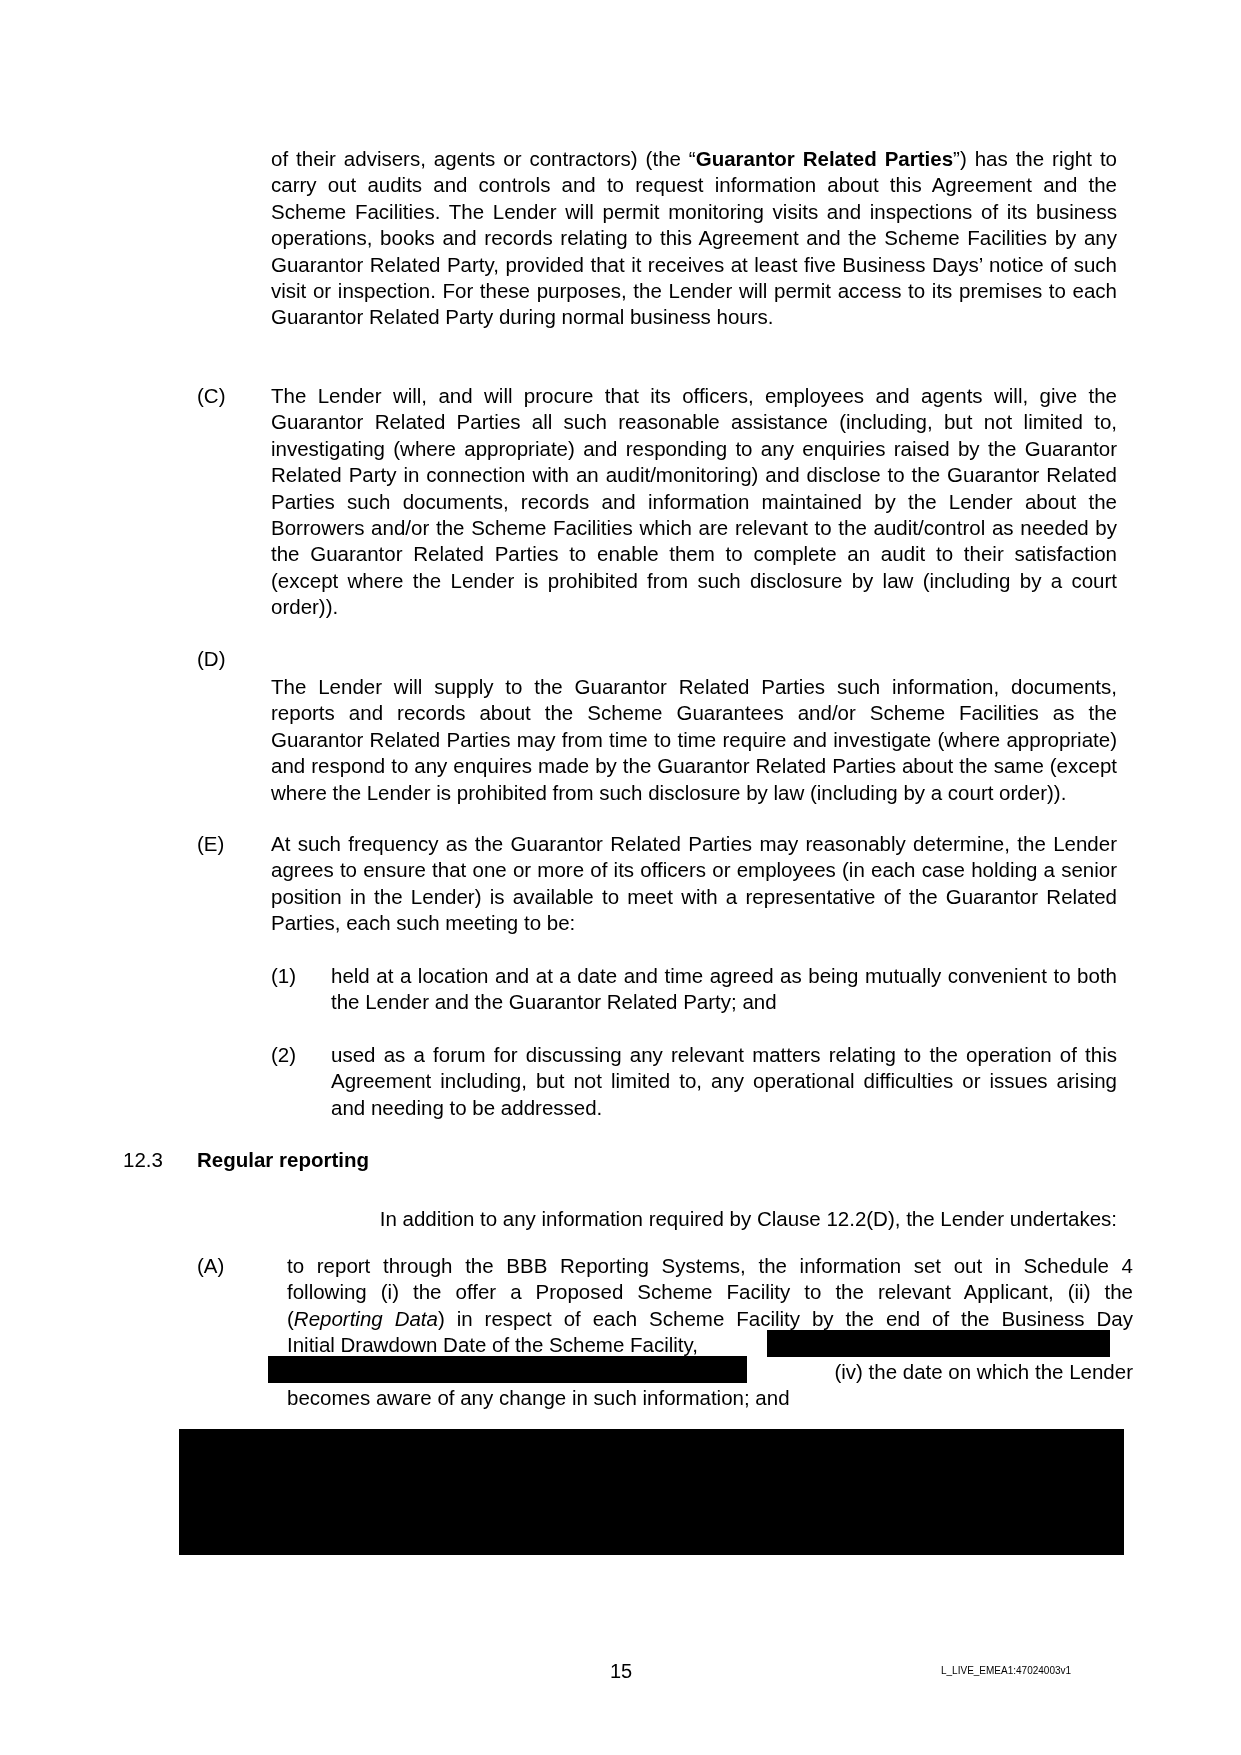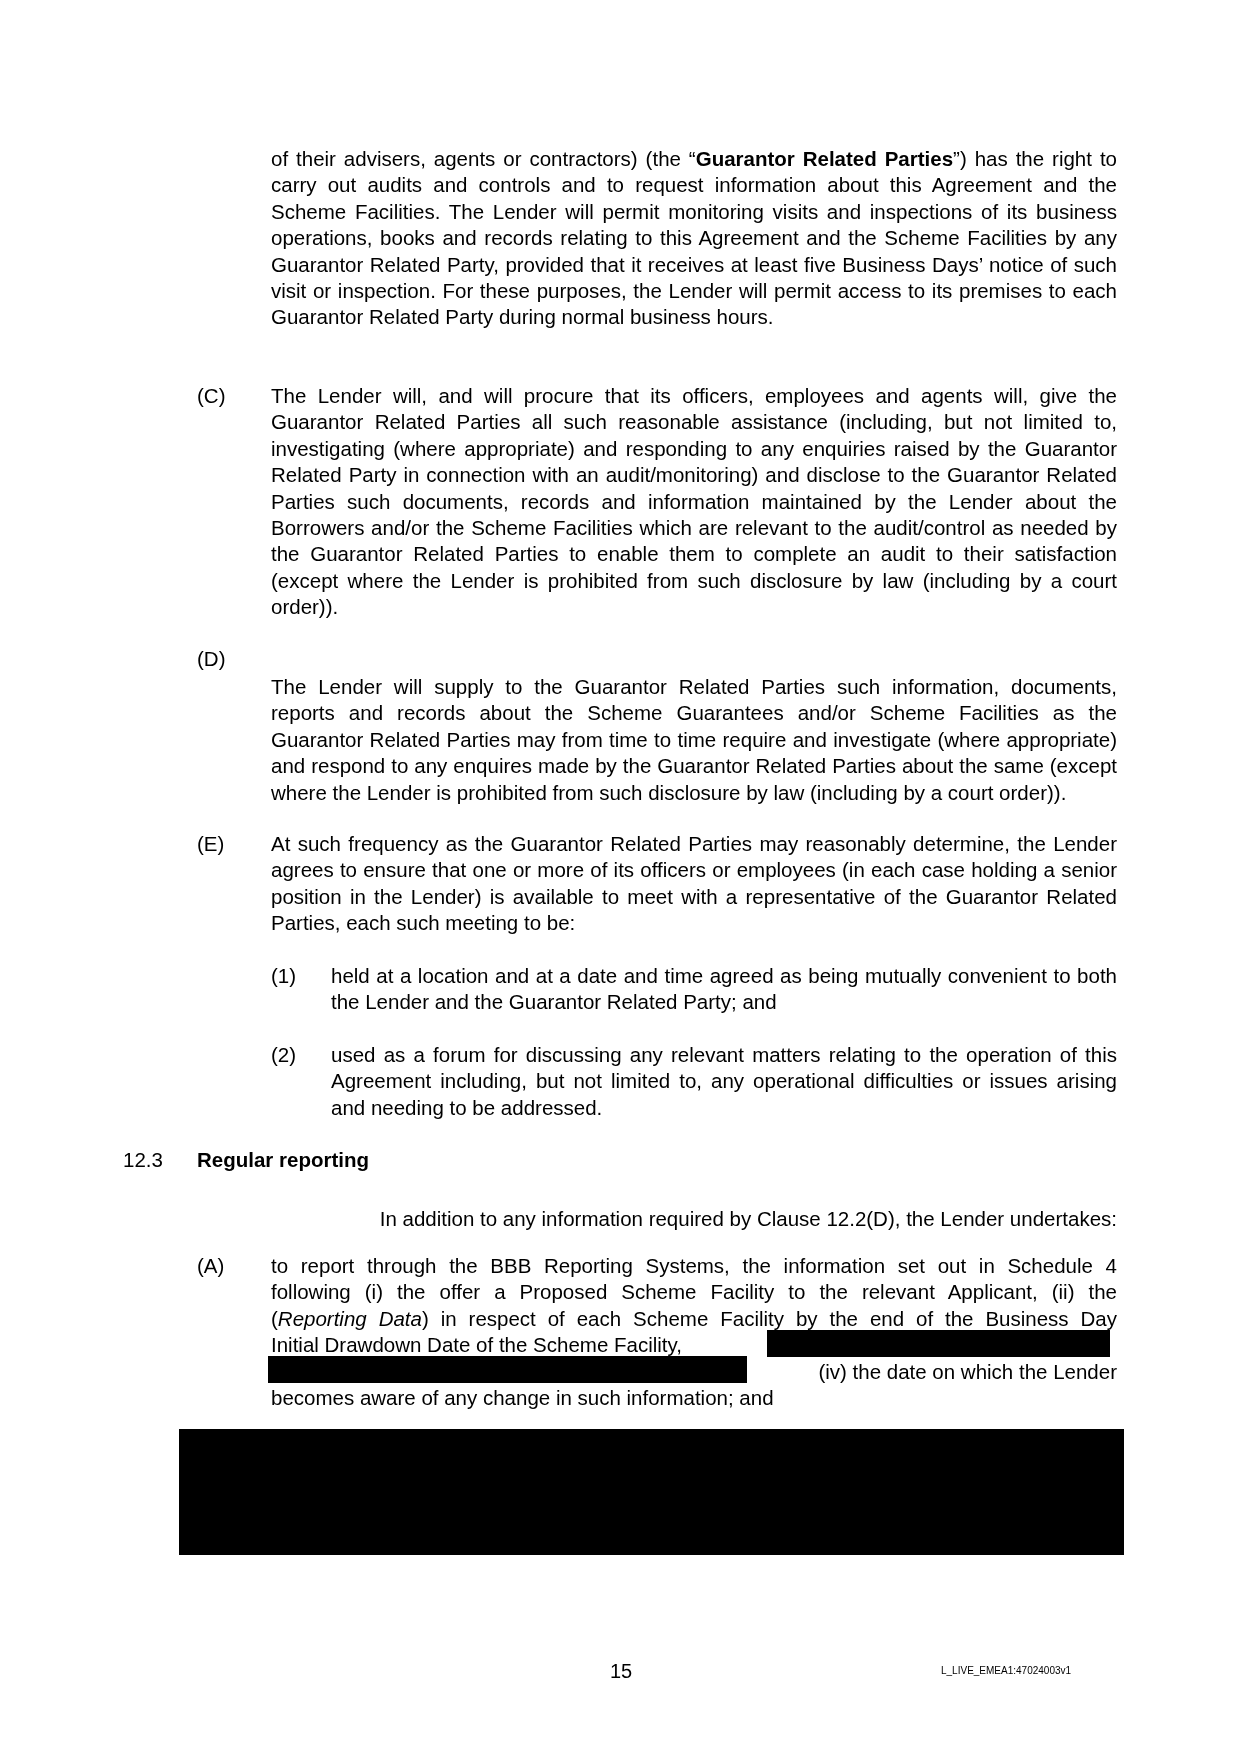--- a/index.html
+++ b/index.html
@@ -51,21 +51,21 @@
   <div class="para sub-col" style="top:1042px;">
     <p>used as a forum for discussing any relevant matters relating to the operation of this Agreement including, but not limited to, any operational difficulties or issues arising and needing to be addressed.</p>
   </div>
 
   <div class="heading" style="left:123px; top:1147px;">12.3</div>
   <div class="heading bold" style="left:197px; top:1147px;">Regular reporting</div>
 
   <div class="para" style="left:197px; top:1200px; width:920px; text-align:right;margin-top:6px;">In addition to any information required by Clause 12.2(D), the Lender undertakes:</div>
 
   <div class="label" style="left:197px; top:1253px;">(A)</div>
-  <div class="para body-col" style="top:1253px;">
+  <div class="para body-col" style="top:1253px;margin-left:16px;">
     <p class="last-line">to report through the BBB Reporting Systems, the information set out in Schedule 4</p>
     <p class="last-line">following (i) the offer a Proposed Scheme Facility to the relevant Applicant, (ii) the</p>
     <p class="last-line"><span>(</span><i>Reporting Data</i><span>) in respect of each Scheme Facility by the end of the Business Day</span></p>
     <p>Initial Drawdown Date of the Scheme Facility,</p>
     <p style="text-align:right;">(iv) the date on which the Lender</p>
     <p>becomes aware of any change in such information; and</p>
   </div>
 
   <div class="redact" style="left:767px; top:1330px; width:343px; height:27px;"></div>
   <div class="redact" style="left:268px; top:1356px; width:479px; height:27px;"></div>

